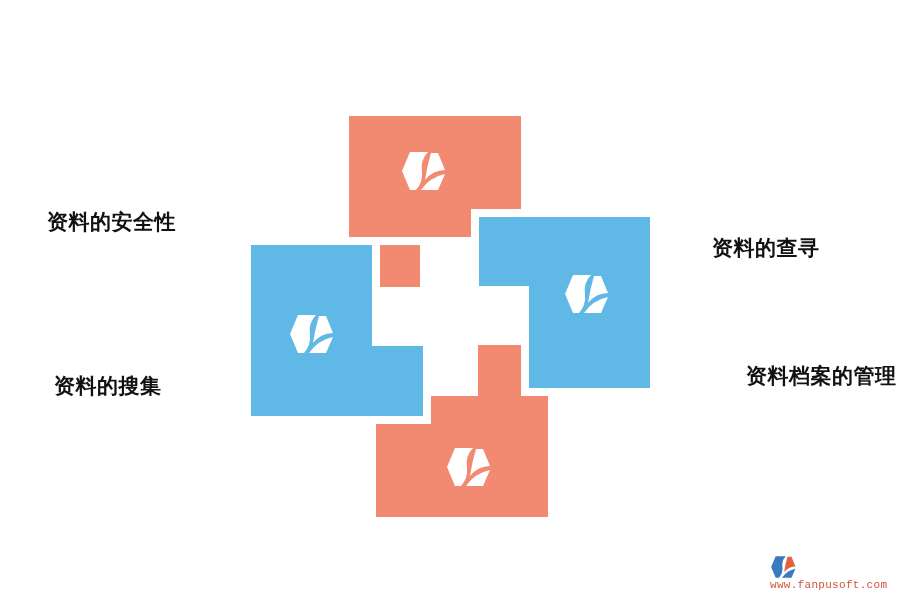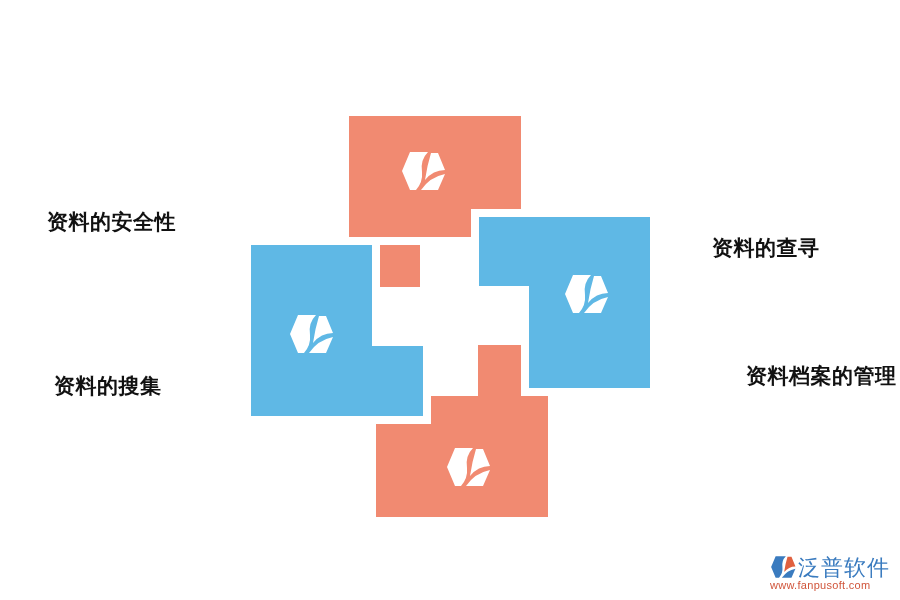--- a/index.html
+++ b/index.html
@@ -4,21 +4,21 @@
   <style>
     html, body { margin: 0; padding: 0; }
     body { width: 900px; height: 600px; background: #ffffff; position: relative; overflow: hidden; font-family: "DejaVu Sans", sans-serif; }
     .blk { position: absolute; }
     .o { background: #f18a71; }
     .b { background: #5fb8e5; }
     .label { position: absolute; font-size: 21px; font-weight: bold; color: #111111; white-space: nowrap; letter-spacing: 0.5px; }
     .icon { position: absolute; width: 46px; height: 42px; }
     .brand { position: absolute; left: 770px; top: 553px; width: 125px; height: 40px; }
     .brand-name { position: absolute; left: 28px; top: 0px; font-size: 22px; color: #3a7bbf; letter-spacing: 1px; }
-    .brand-url { position: absolute; left: 0px; top: 26px; font-size: 11px; color: #d0543a; font-family: Liberation Sans, sans-serif; letter-spacing: 0.3px; text-align: center; }
+    .brand-url { position: absolute; left: 0px; top: 26px; font-size: 11px; color: #d0543a; font-family: Liberation Mono, monospace; letter-spacing: 0.3px; text-align: center; }
     .brand-logo { position: absolute; left: 0; top: 2px; width: 26px; height: 24px; }
   </style>
 </head>
 <body>
 
 <div class="blk o" style="left:349px; top:116px; width:172px; height:93px;"></div>
 <div class="blk o" style="left:349px; top:209px; width:122px; height:28px;"></div>
 
 <div class="blk o" style="left:380px; top:245px; width:40px; height:42px;"></div>
 
@@ -57,15 +57,14 @@
 <div class="label" style="left:54px; top:360px;margin-top:12px;">资料的搜集</div>
 <div class="label" style="left:712px; top:211px;margin-top:23px;">资料的查寻</div>
 <div class="label" style="left:698px; top:362px;margin-left:48px;">资料档案的管理</div>
 
 <div class="brand">
   <svg class="brand-logo" viewBox="0 0 46 42">
     <path d="M10 2 L28 2 Q20 10 22 22 Q23 32 16 40 L10 40 L2 21 Z" fill="#3a7bbf"></path>
     <path d="M31 3 L38 3 L45 20 Q33 20 25 30 Q27 16 31 3 Z" fill="#e0603f"></path>
     <path d="M45 24 L38 40 L21 40 Q30 27 45 24 Z" fill="#3a7bbf"></path>
   </svg>
-  <div class="brand-name">泛普软件</div>
   <div class="brand-url">www.fanpusoft.com</div>
 </div>
 
 </body></html>

